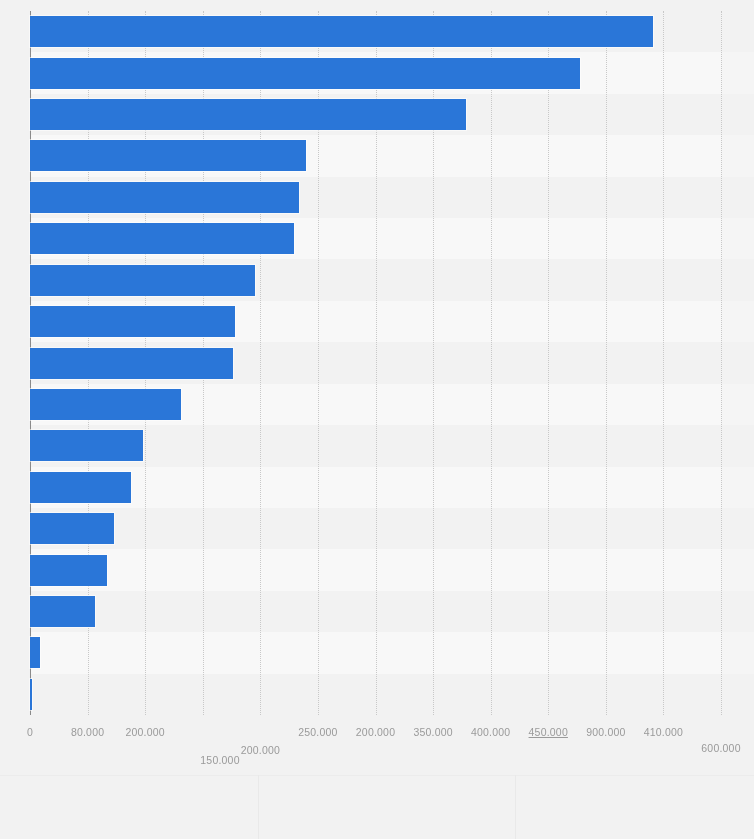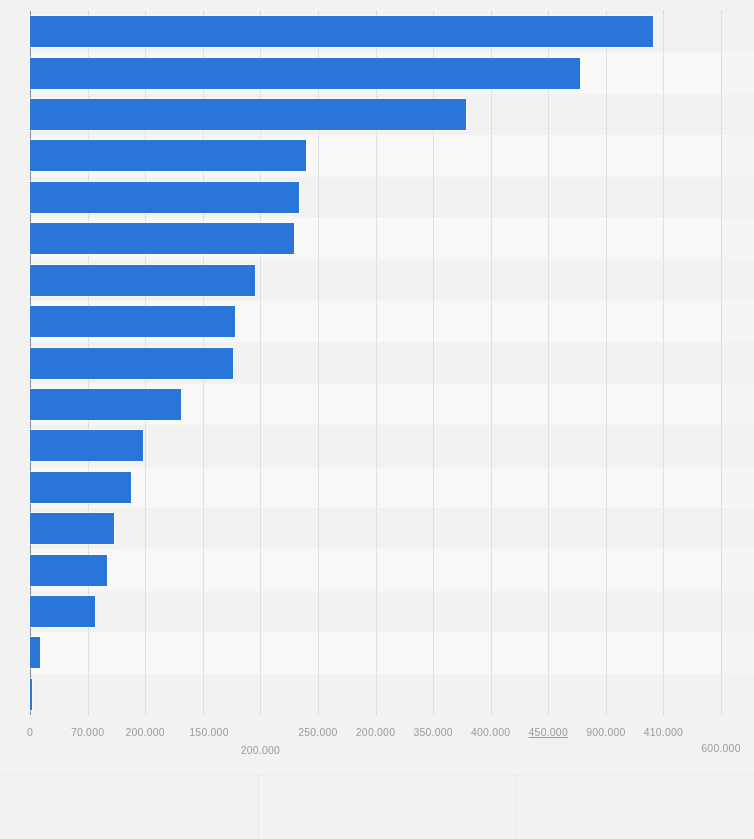--- a/index.html
+++ b/index.html
@@ -157,23 +157,23 @@
         <div class="bar" title="87700" style="left: 0px; width: 101.001px; top: 460.735px; height: 31px; background: rgb(42, 118, 216);"></div>
         <div class="bar" title="73000" style="left: 0px; width: 84.0717px; top: 502.147px; height: 31px; background: rgb(42, 118, 216);"></div>
         <div class="bar" title="67000" style="left: 0px; width: 77.1617px; top: 543.559px; height: 31px; background: rgb(42, 118, 216);"></div>
         <div class="bar" title="56500" style="left: 0px; width: 65.0692px; top: 584.971px; height: 31px; background: rgb(42, 118, 216);"></div>
         <div class="bar" title="8700" style="left: 0px; width: 10.0195px; top: 626.382px; height: 31px; background: rgb(42, 118, 216);"></div>
         <div class="bar" title="1200" style="left: 0px; width: 1.5px; top: 667.794px; height: 31px; background: rgb(42, 118, 216);"></div>
       </div>
 
     <div id="ticks">
         <div class="tick-label" style="left: 0px; width: 60px;">0</div>
-        <div class="tick-label" style="left: 57.5833px; width: 60px;">70.000</div>
+        <div class="tick-label" style="left: 57.5833px; width: 60px;">80.000</div>
         <div class="tick-label" style="left: 115.167px; width: 60px;">200.000</div>
-        <div class="tick-label" style="left: 179px; width: 60px;">150.000</div>
+        <div class="tick-label" style="left: 190px; width: 60px; margin-top: 28px;">150.000</div>
         <div class="tick-label" style="left: 230.333px; width: 60px; margin-top: 18px;">200.000</div>
         <div class="tick-label" style="left: 287.917px; width: 60px;">250.000</div>
         <div class="tick-label" style="left: 345.5px; width: 60px;">200.000</div>
         <div class="tick-label" style="left: 403.083px; width: 60px;">350.000</div>
         <div class="tick-label" style="left: 460.667px; width: 60px;">400.000</div>
         <div class="tick-label" style="left: 518.25px; width: 60px; text-decoration: underline;">450.000</div>
         <div class="tick-label" style="left: 575.833px; width: 60px;">900.000</div>
         <div class="tick-label" style="left: 633.417px; width: 60px;">410.000</div>
         <div class="tick-label" style="left: 691px; width: 60px; margin-top: 16px;">600.000</div>
       </div>

